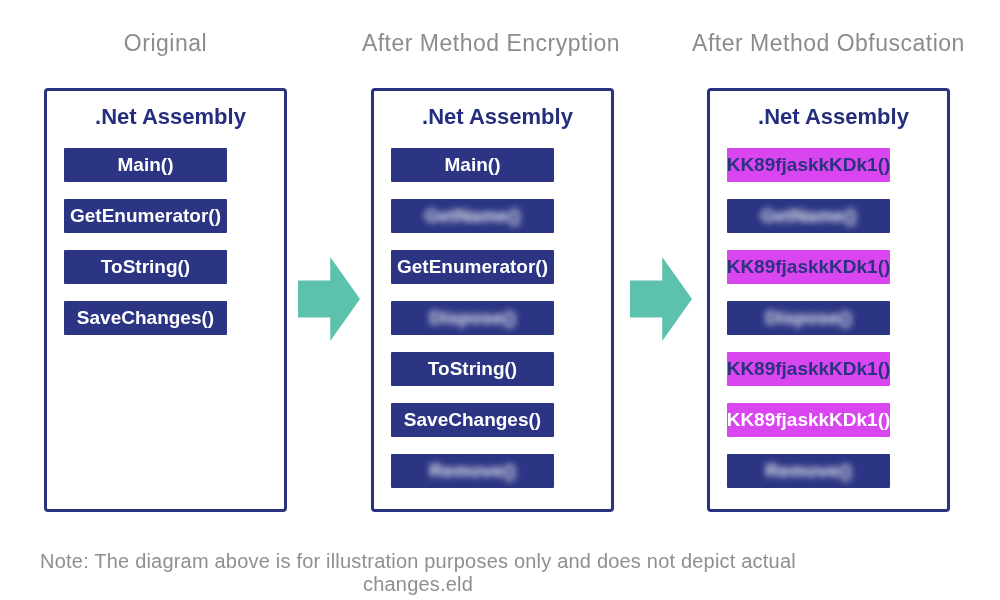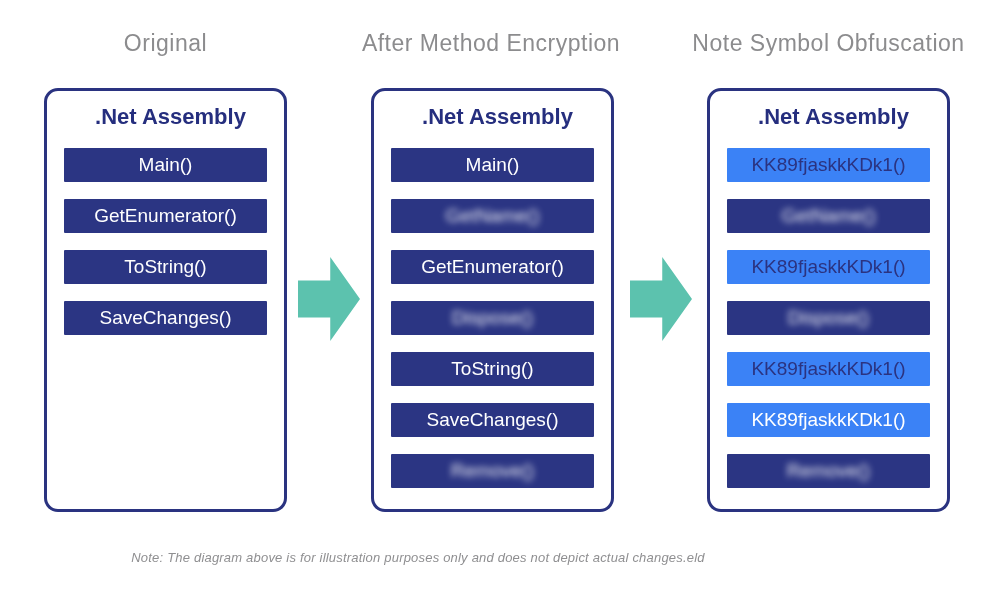--- a/index.html
+++ b/index.html
@@ -26,49 +26,50 @@
   .col-header.h2 { left: 346px; width: 290px; }
   .col-header.h3 { left: 682px; width: 293px; }
 
   .panel {
     position: absolute;
     top: 88px;
     width: 243px;
     height: 424px;
     background: #ffffff;
     border: 3px solid #2a3380;
-    border-radius: 14px;
+    border-radius: 4px;
     padding: 13px 7px 0 17px;
   }
   .panel.p1 { left: 44px; }
   .panel.p2 { left: 371px; }
   .panel.p3 { left: 707px; }
 
   .panel-title {
     font-size: 22px;
     font-weight: bold;
     color: #252e7e;
     text-align: center;
     height: 26px;
     line-height: 26px;
     margin-bottom: 18px;
   }
 
   .bars { display: flex; flex-direction: column; gap: 17px; }
 
   .bar {
     height: 34px;
-    width: 203px;
+    width: 163px;
     display: flex;
     align-items: center;
     justify-content: center;
     border-radius: 1px;
+    font-weight: bold;
   }
   .bar.dark  { background: #2b3583; }
-  .bar.light { background: #3b82f6; }
+  .bar.light { background: #d946ef; }
 
   .bar-label {
     font-size: 19px;
     line-height: 34px;
     white-space: nowrap;
   }
   .bar-label.lab-white { color: #ffffff; }
   .bar-label.lab-navy  { color: #2b3380; }
   .bar-label.blurred   { filter: blur(3.2px); opacity: 0.9; }
 
@@ -81,34 +82,33 @@
   }
   .arrow.a1 { left: 298px; top: 257px; }
   .arrow.a2 { left: 630px; top: 257px; }
 
   .note {
     position: absolute;
     left: 0;
     top: 550px;
     width: 836px;
     text-align: center;
-    font-size: 13px;
-    font-style: italic;
+    font-size: 20px;
     color: #8f8f91;
     letter-spacing: 0.2px;
   }
 </style>
 </head>
 <body>
 
 <div class="canvas">
 
   <div class="col-header h1">Original</div>
   <div class="col-header h2">After Method Encryption</div>
-  <div class="col-header h3">Note Symbol Obfuscation</div>
+  <div class="col-header h3">After Method Obfuscation</div>
 
   <div class="panel p1">
     <div class="panel-title">.Net Assembly</div>
     <div class="bars">
       <div class="bar dark">
           <span class="bar-label lab-white">Main()</span>
         </div>
       <div class="bar dark">
           <span class="bar-label lab-white">GetEnumerator()</span>
         </div>

